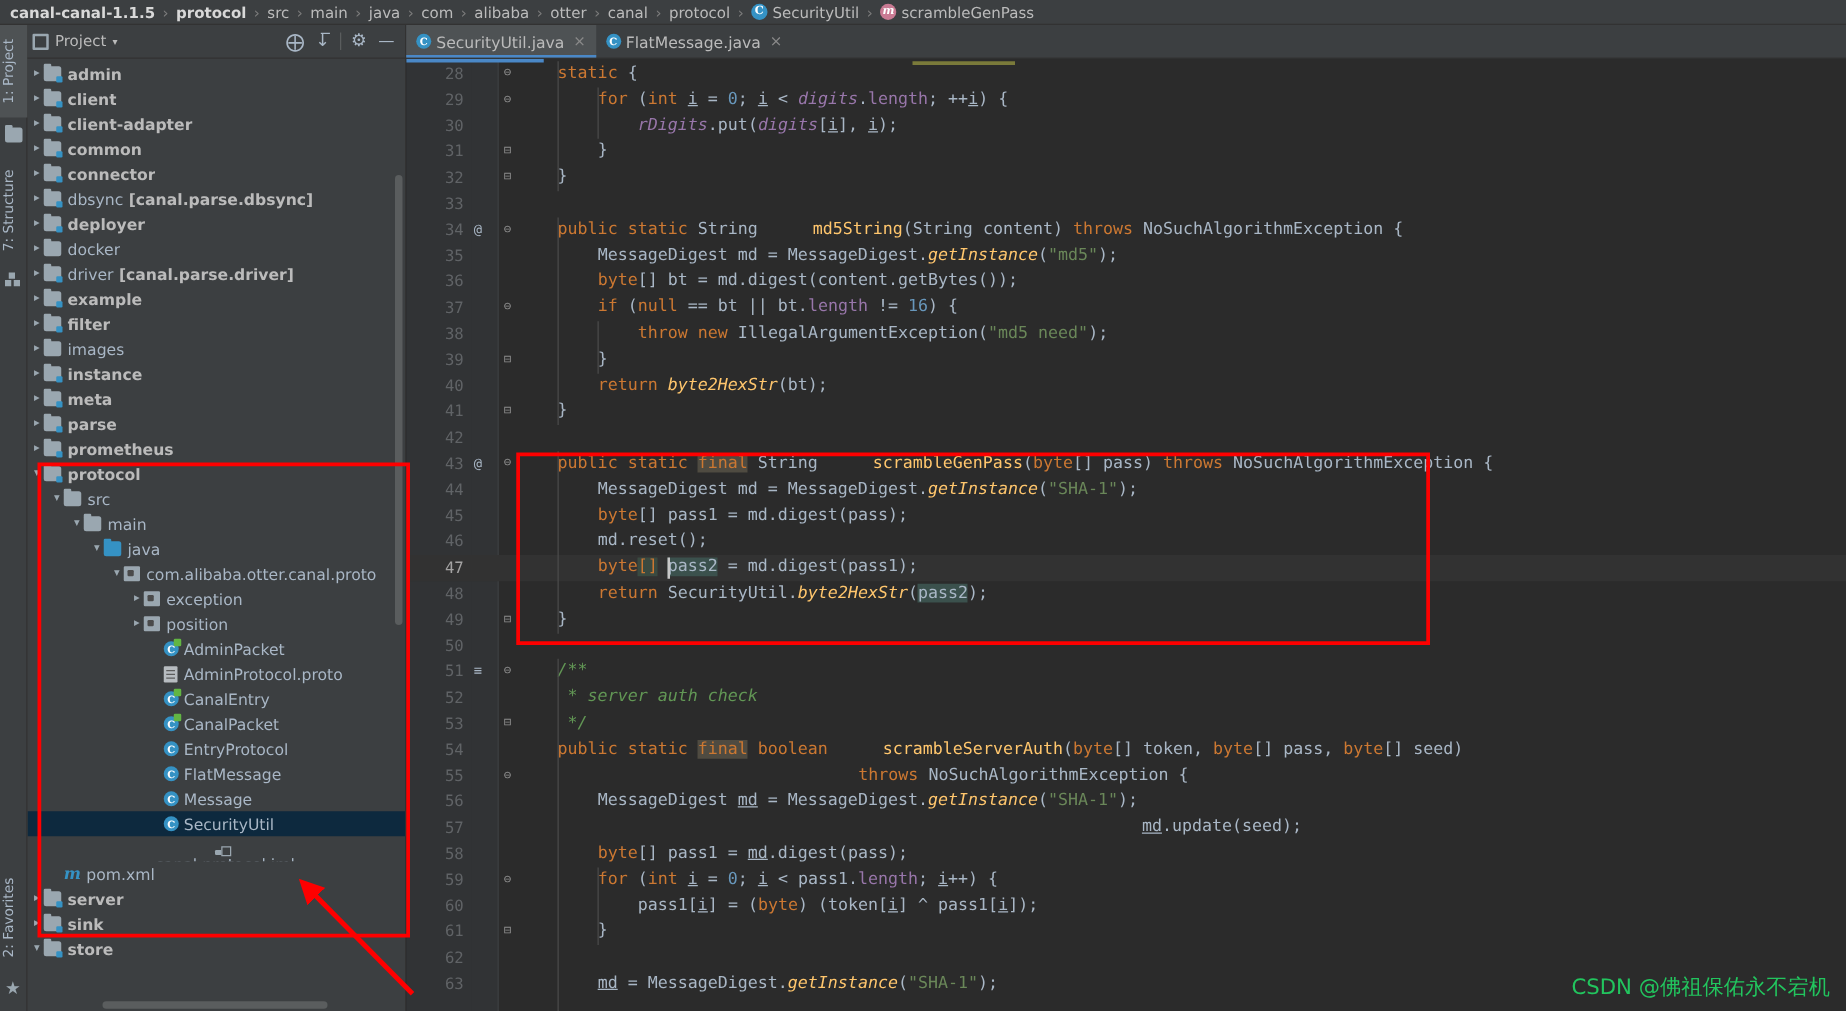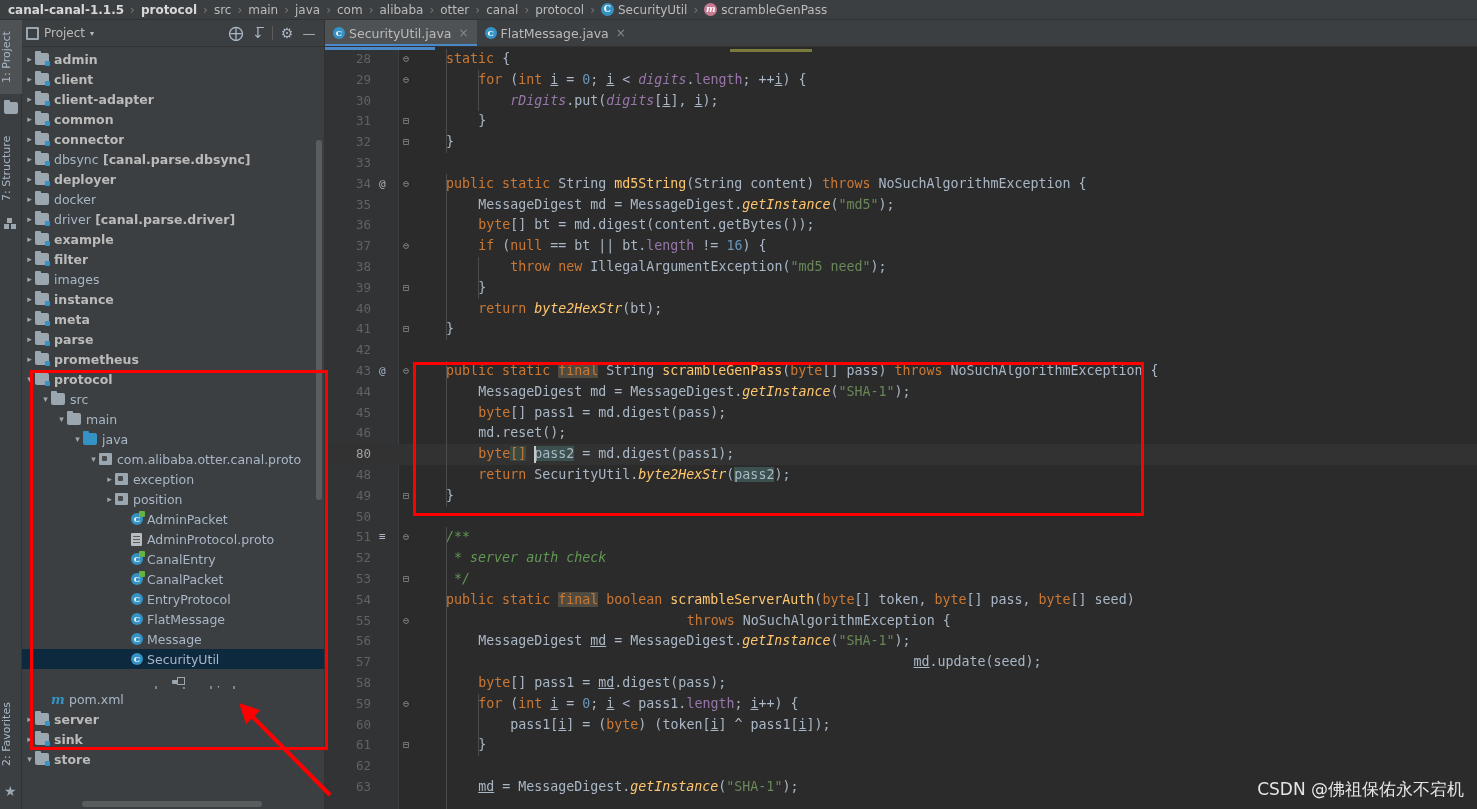--- a/index.html
+++ b/index.html
@@ -193,36 +193,36 @@
   .ann{ position:absolute; left:54px; color:#a9b7c6; font-size:11px; }
   .fold{ position:absolute; left:78px; color:#8c8c8c; font-size:10px; }
   .ctext{ position:absolute; left:89px; right:0; }
   .guide{ position:absolute; width:1px; background:#4b4b4b; }
 
   
   .kw{ color:#cc7832; }
   .str{ color:#6a8759; }
   .num{ color:#6897bb; }
   .cmt{ color:#629755; font-style:italic; }
-  .mth{ color:#ffc66d; }
+  .mth{ color:#ffc66d;margin-left:36px; }
   .mthi{ color:#ffc66d; font-style:italic; }
   .fld{ color:#9876aa; }
   .fldi{ color:#9876aa; font-style:italic; }
   .def{ color:#a9b7c6; }
   .ul{ text-decoration:underline; }
   .hl-final{ background:#4f4b41; }
   .hl-ident{ background:#3b514d; }
   .hl-bracket{ background:#3a4a41; color:#cc7832; }
 
   
   .redbox{ position:absolute; border:3px solid #fe0000; pointer-events:none; }
   #redarrowsvg{ position:absolute; left:0; top:0; width:1477px; height:809px;
                 pointer-events:none; }
   #watermark{
-    position:absolute; right:13px; bottom:8px; font-size:17px; color:#e5e5e5;
+    position:absolute; right:13px; bottom:8px; font-size:17px; color:#22c55e;
     font-family:"DejaVu Sans", sans-serif; white-space:nowrap;
   }
   #caret{
     position:absolute; width:1.5px; background:#c8c8c8;
   }
 </style>
 </head>
 <body>
 
 <div id="breadcrumb">
@@ -525,21 +525,21 @@
         <div class="cline" style="top: 189.2px;"><span class="lnum">37</span><span class="fold">⊖</span><span class="ctext" style="padding-left: 64.16px;"><span class="kw">if </span><span class="def">(</span><span class="kw">null</span><span class="def"> == bt || bt.</span><span class="fld">length</span><span class="def"> != </span><span class="num">16</span><span class="def">) {</span></span></div>
         <div class="cline" style="top: 210px;"><span class="lnum">38</span><span class="ctext" style="padding-left: 96.24px;"><span class="kw">throw new </span><span class="def">IllegalArgumentException(</span><span class="str">"md5 need"</span><span class="def">);</span></span></div>
         <div class="cline" style="top: 230.8px;"><span class="lnum">39</span><span class="fold">⊟</span><span class="ctext" style="padding-left: 64.16px;"><span class="def">}</span></span></div>
         <div class="cline" style="top: 251.6px;"><span class="lnum">40</span><span class="ctext" style="padding-left: 64.16px;"><span class="kw">return </span><span class="mthi">byte2HexStr</span><span class="def">(bt);</span></span></div>
         <div class="cline" style="top: 272.4px;"><span class="lnum">41</span><span class="fold">⊟</span><span class="ctext" style="padding-left: 32.08px;"><span class="def">}</span></span></div>
         <div class="cline" style="top: 293.2px;"><span class="lnum">42</span><span class="ctext" style="padding-left: 0px;"></span></div>
         <div class="cline" style="top: 314px;"><span class="lnum">43</span><span class="ann">@</span><span class="fold">⊖</span><span class="ctext" style="padding-left: 32.08px;"><span class="kw">public static </span><span class="kw hl-final">final</span><span class="def"> String </span><span class="mth">scrambleGenPass</span><span class="def">(</span><span class="kw">byte</span><span class="def">[] pass) </span><span class="kw">throws </span><span class="def">NoSuchAlgorithmException {</span></span></div>
         <div class="cline" style="top: 334.8px;"><span class="lnum">44</span><span class="ctext" style="padding-left: 64.16px;"><span class="def">MessageDigest md = MessageDigest.</span><span class="mthi">getInstance</span><span class="def">(</span><span class="str">"SHA-1"</span><span class="def">);</span></span></div>
         <div class="cline" style="top: 355.6px;"><span class="lnum">45</span><span class="ctext" style="padding-left: 64.16px;"><span class="kw">byte</span><span class="def">[] pass1 = md.digest(pass);</span></span></div>
         <div class="cline" style="top: 376.4px;"><span class="lnum">46</span><span class="ctext" style="padding-left: 64.16px;"><span class="def">md.reset();</span></span></div>
-        <div class="cline curline" style="top: 397.2px;"><span class="lnum cur">80</span><span class="ctext" style="padding-left: 64.16px;"><span class="kw">byte</span><span class="hl-bracket">[]</span><span class="def"> </span><span class="def hl-ident">pass2</span><span class="def"> = md.digest(pass1);</span></span></div>
+        <div class="cline curline" style="top: 397.2px;"><span class="lnum cur">47</span><span class="ctext" style="padding-left: 64.16px;"><span class="kw">byte</span><span class="hl-bracket">[]</span><span class="def"> </span><span class="def hl-ident">pass2</span><span class="def"> = md.digest(pass1);</span></span></div>
         <div class="cline" style="top: 418px;"><span class="lnum">48</span><span class="ctext" style="padding-left: 64.16px;"><span class="kw">return </span><span class="def">SecurityUtil.</span><span class="mthi">byte2HexStr</span><span class="def">(</span><span class="def hl-ident">pass2</span><span class="def">);</span></span></div>
         <div class="cline" style="top: 438.8px;"><span class="lnum">49</span><span class="fold">⊟</span><span class="ctext" style="padding-left: 32.08px;"><span class="def">}</span></span></div>
         <div class="cline" style="top: 459.6px;"><span class="lnum">50</span><span class="ctext" style="padding-left: 0px;"></span></div>
         <div class="cline" style="top: 480.4px;"><span class="lnum">51</span><span class="ann">≡</span><span class="fold">⊖</span><span class="ctext" style="padding-left: 32.08px;"><span class="cmt">/**</span></span></div>
         <div class="cline" style="top: 501.2px;"><span class="lnum">52</span><span class="ctext" style="padding-left: 32.08px;"><span class="cmt"> * server auth check</span></span></div>
         <div class="cline" style="top: 522px;"><span class="lnum">53</span><span class="fold">⊟</span><span class="ctext" style="padding-left: 32.08px;"><span class="cmt"> */</span></span></div>
         <div class="cline" style="top: 542.8px;"><span class="lnum">54</span><span class="ctext" style="padding-left: 32.08px;"><span class="kw">public static </span><span class="kw hl-final">final</span><span class="def"> </span><span class="kw">boolean </span><span class="mth">scrambleServerAuth</span><span class="def">(</span><span class="kw">byte</span><span class="def">[] token, </span><span class="kw">byte</span><span class="def">[] pass, </span><span class="kw">byte</span><span class="def">[] seed)</span></span></div>
         <div class="cline" style="top: 563.6px;"><span class="lnum">55</span><span class="fold">⊖</span><span class="ctext" style="padding-left: 272.68px;"><span class="kw">throws </span><span class="def">NoSuchAlgorithmException {</span></span></div>
         <div class="cline" style="top: 584.4px;"><span class="lnum">56</span><span class="ctext" style="padding-left: 64.16px;"><span class="def">MessageDigest </span><span class="def ul">md</span><span class="def"> = MessageDigest.</span><span class="mthi">getInstance</span><span class="def">(</span><span class="str">"SHA-1"</span><span class="def">);</span></span></div>
         <div class="cline" style="top: 605.2px;"><span class="lnum">57</span><span class="ctext" style="padding-left: 64.16px; text-align: center;"><span class="def ul">md</span><span class="def">.update(seed);</span></span></div>

